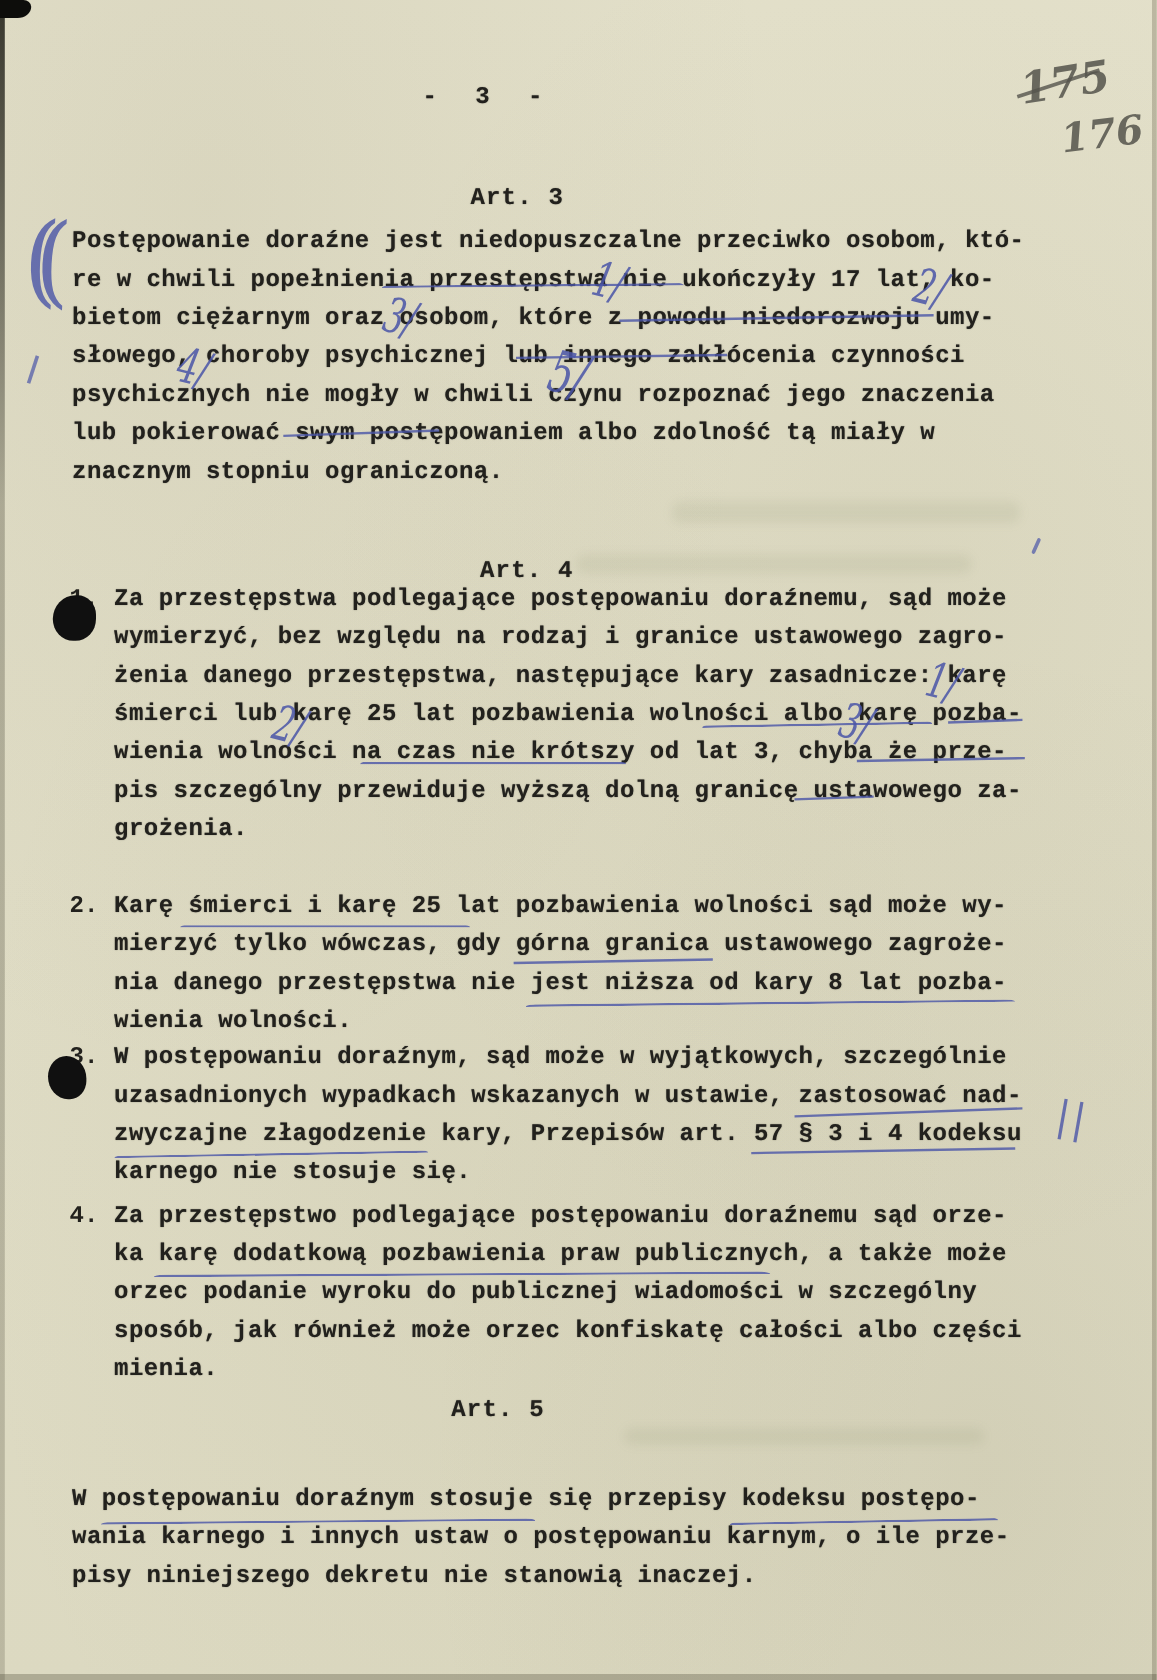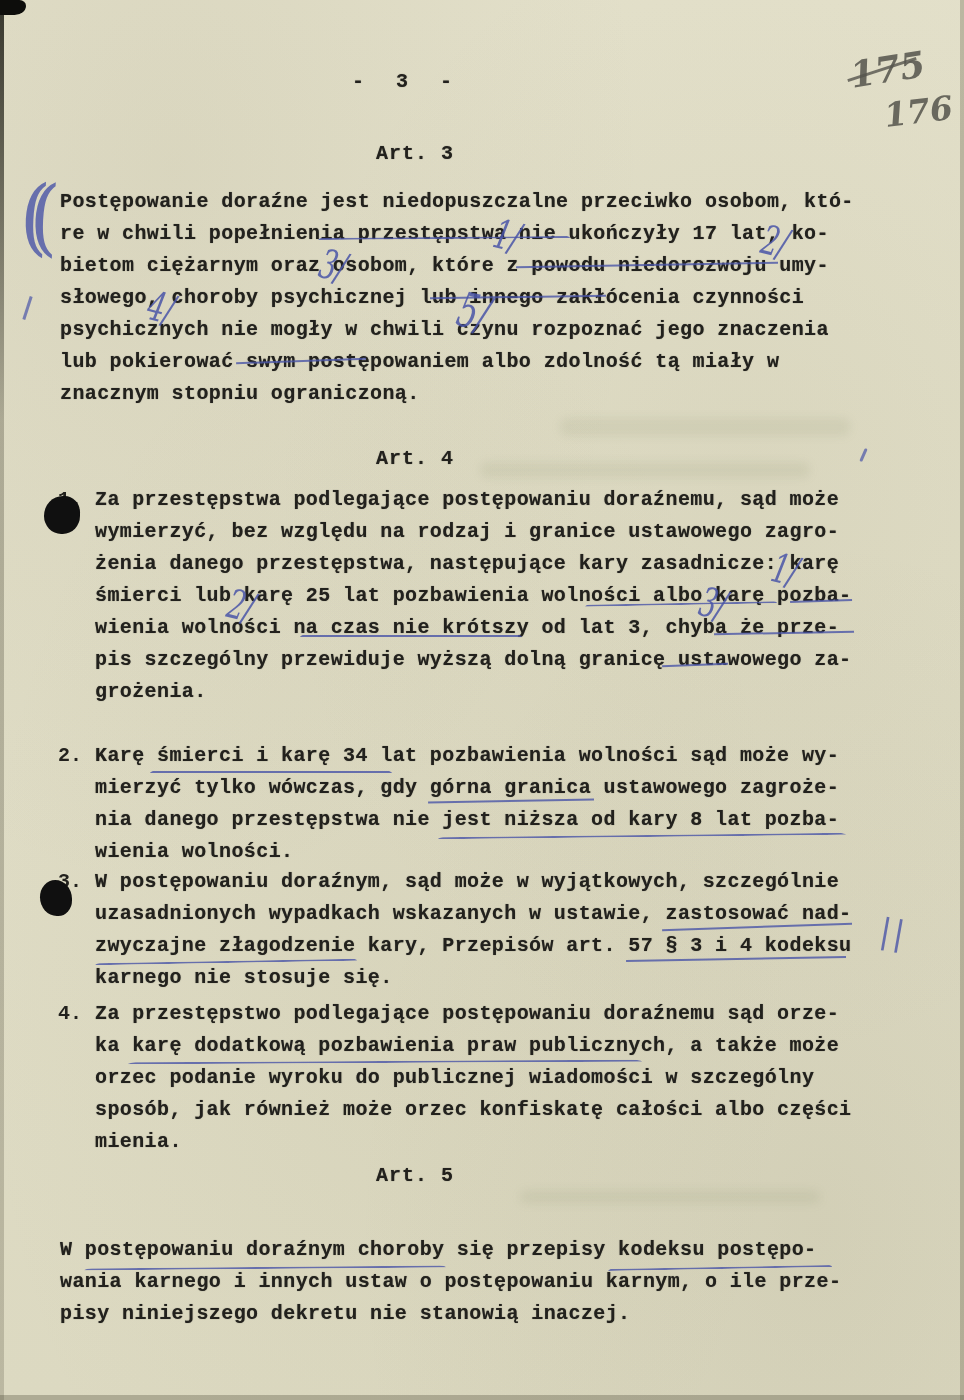--- a/index.html
+++ b/index.html
@@ -62,44 +62,44 @@
 <div class="edgeR"></div>
 <div class="edgeB"></div>
 <div class="cornerTL"></div>
 
 <div class="smudge" style="left:560px;top:418px;width:290px;height:18px;"></div>
 <div class="smudge" style="left:480px;top:462px;width:330px;height:16px;"></div>
 <div class="smudge" style="left:520px;top:1190px;width:300px;height:14px;"></div>
 
 <div class="pagenum">- 3 -</div>
 
-<div class="heading" style="top:142px;">Art. 3</div>
+<div class="heading" style="top:154px;padding-left:16px;">Art. 3</div>
 <div class="para typed" style="top:186px;">Postępowanie doraźne jest niedopuszczalne przeciwko osobom, któ-
 re w chwili popełnienia przestępstwa nie ukończyły 17 lat, ko-
 bietom ciężarnym oraz osobom, które z powodu niedorozwoju umy-
 słowego, choroby psychicznej lub innego zakłócenia czynności
 psychicznych nie mogły w chwili czynu rozpoznać jego znaczenia
 lub pokierować swym postępowaniem albo zdolność tą miały w
 znacznym stopniu ograniczoną.</div>
 
-<div class="heading" style="top:447px;">Art. 4</div>
+<div class="heading" style="top:465px;margin-left:24px;">Art. 4</div>
 
 <div class="item" style="top:484px;">
   <span class="num">1.</span>
   <span class="txt typed">Za przestępstwa podlegające postępowaniu doraźnemu, sąd może
 wymierzyć, bez względu na rodzaj i granice ustawowego zagro-
 żenia danego przestępstwa, następujące kary zasadnicze: karę
 śmierci lub karę 25 lat pozbawienia wolności albo karę pozba-
 wienia wolności na czas nie krótszy od lat 3, chyba że prze-
 pis szczególny przewiduje wyższą dolną granicę ustawowego za-
 grożenia.</span>
 </div>
 <div class="item" style="top:740px;">
   <span class="num">2.</span>
-  <span class="txt typed">Karę śmierci i karę 34 lat pozbawienia wolności sąd może wy-
+  <span class="txt typed">Karę śmierci i karę 25 lat pozbawienia wolności sąd może wy-
 mierzyć tylko wówczas, gdy górna granica ustawowego zagroże-
 nia danego przestępstwa nie jest niższa od kary 8 lat pozba-
 wienia wolności.</span>
 </div>
 <div class="item" style="top:866px;">
   <span class="num">3.</span>
   <span class="txt typed">W postępowaniu doraźnym, sąd może w wyjątkowych, szczególnie
 uzasadnionych wypadkach wskazanych w ustawie, zastosować nad-
 zwyczajne złagodzenie kary, Przepisów art. 57 § 3 i 4 kodeksu
 karnego nie stosuje się.</span>
@@ -107,21 +107,21 @@
 <div class="item" style="top:998px;">
   <span class="num">4.</span>
   <span class="txt typed">Za przestępstwo podlegające postępowaniu doraźnemu sąd orze-
 ka karę dodatkową pozbawienia praw publicznych, a także może
 orzec podanie wyroku do publicznej wiadomości w szczególny
 sposób, jak również może orzec konfiskatę całości albo części
 mienia.</span>
 </div>
 
 <div class="heading" style="top:1164px;">Art. 5</div>
-<div class="para typed" style="top:1234px;">W postępowaniu doraźnym choroby się przepisy kodeksu postępo-
+<div class="para typed" style="top:1234px;">W postępowaniu doraźnym stosuje się przepisy kodeksu postępo-
 wania karnego i innych ustaw o postępowaniu karnym, o ile prze-
 pisy niniejszego dekretu nie stanowią inaczej.</div>
 
 <div class="pencil" style="left:850px;top:48px;font-size:36px;transform:rotate(-9deg);">175</div>
 <div class="strike" style="left:846px;top:68px;width:72px;transform:rotate(-18deg);"></div>
 <div class="pencil" style="left:884px;top:92px;font-size:33px;transform:rotate(-7deg);">176</div>
 
 <div class="paren" style="left:20px;top:178px;">((</div>
 <div class="penstroke" style="left:26px;top:296px;width:3px;height:24px;transform:rotate(18deg);"></div>
 <div class="dbar" style="left:880px;top:912px;">||</div>

